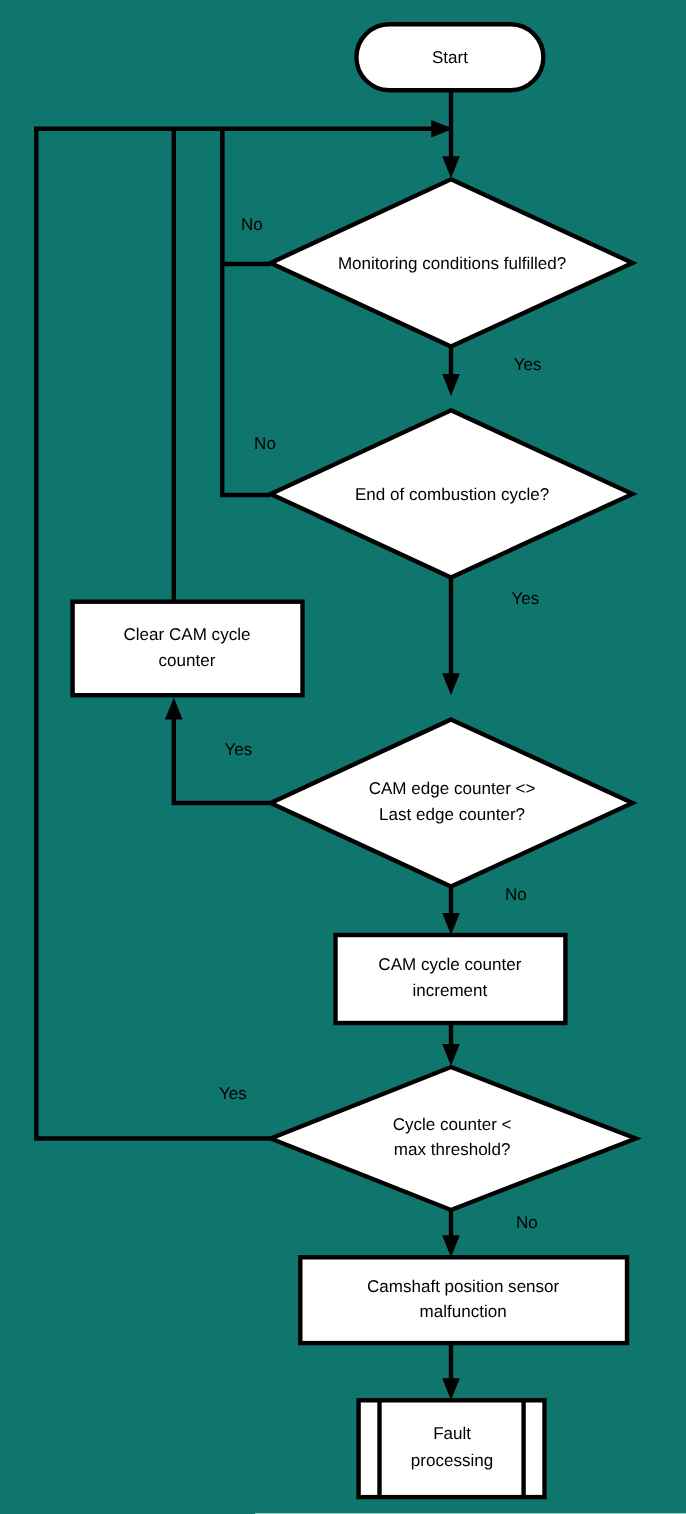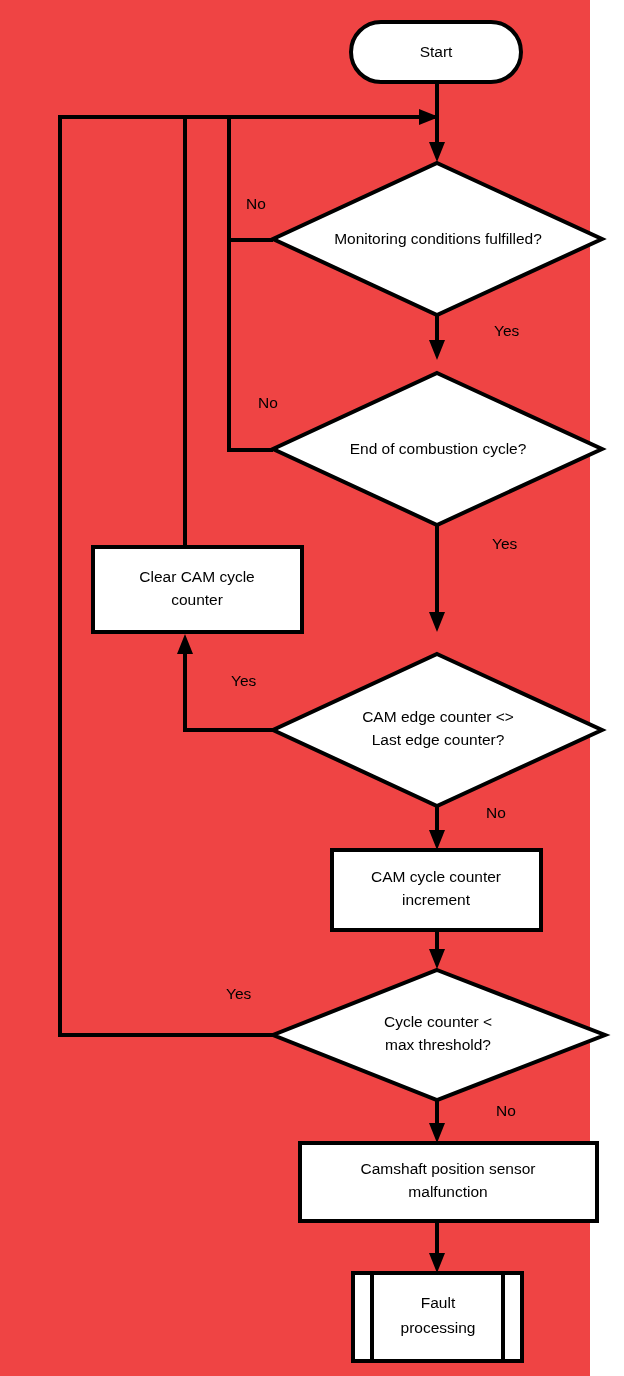--- a/index.html
+++ b/index.html
@@ -8,24 +8,23 @@
     background: #ffffff;
   }
   body {
     width: 624px;
     height: 1376px;
     overflow: hidden;
     font-family: "Liberation Sans", sans-serif;
   }
   #flowchart-root {
     position: relative;
-    width: 563px;
+    width: 624px;
     height: 1376px;
-    background: #ef4444;
-    padding-left: 27px;
+    background: #0f766e;
   }
   svg#flow-svg {
     display: block;
     width: 624px;
     height: 1376px;
   }
   .node-shape {
     fill: #ffffff;
     stroke: #000000;
     stroke-width: 4;

